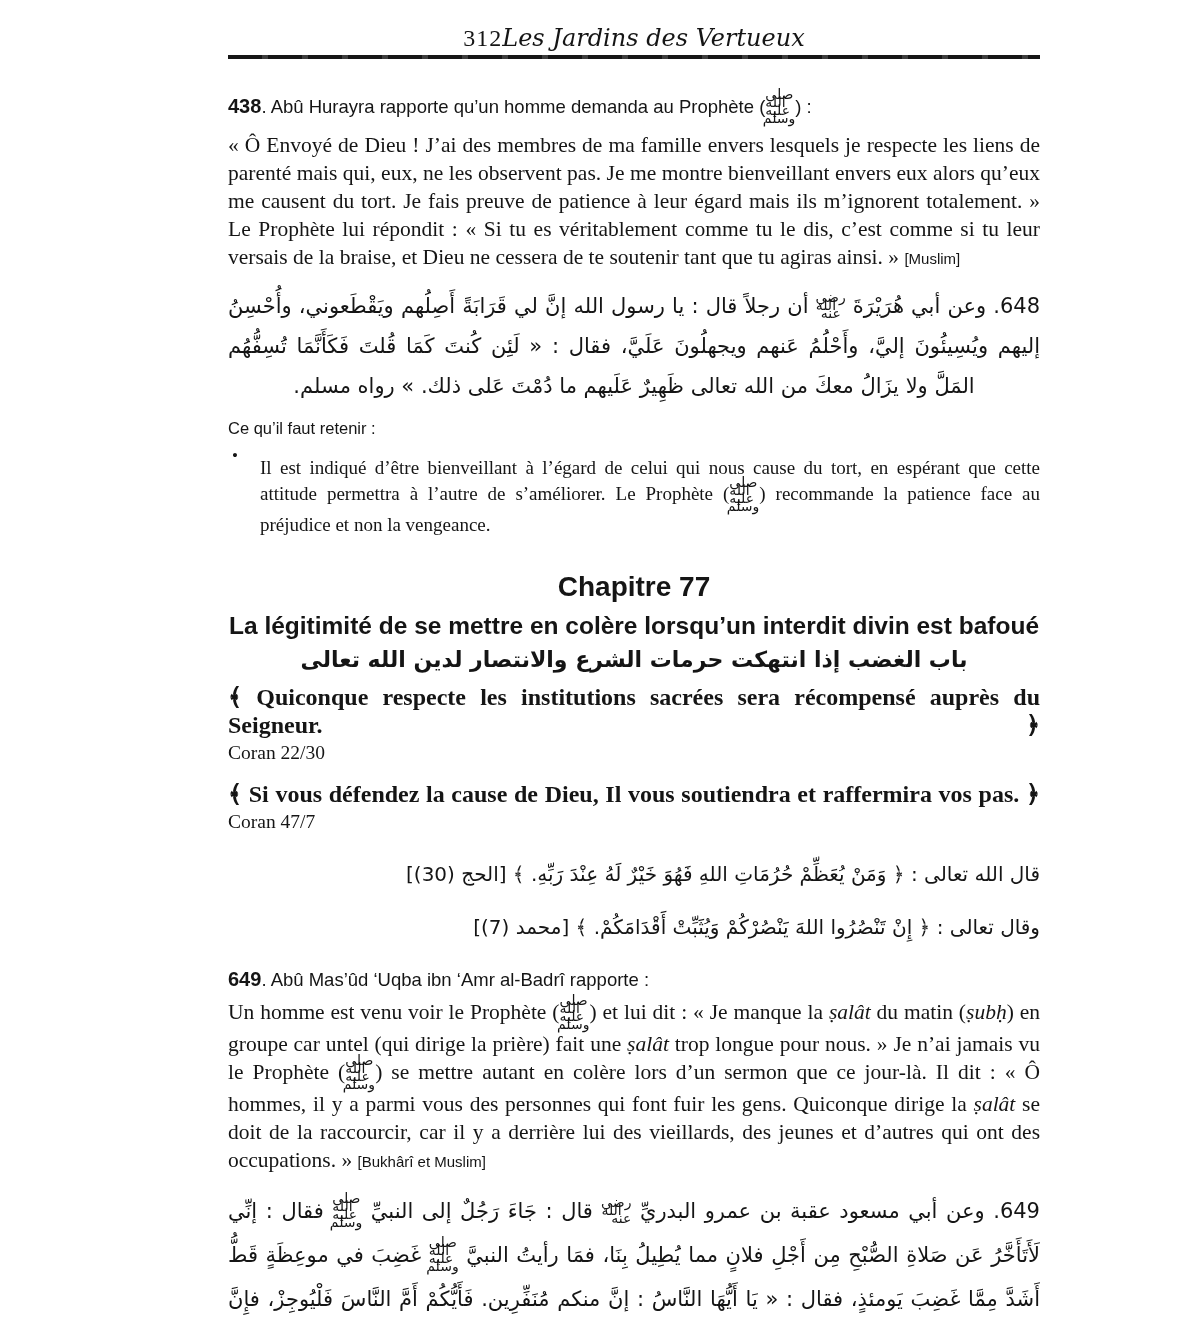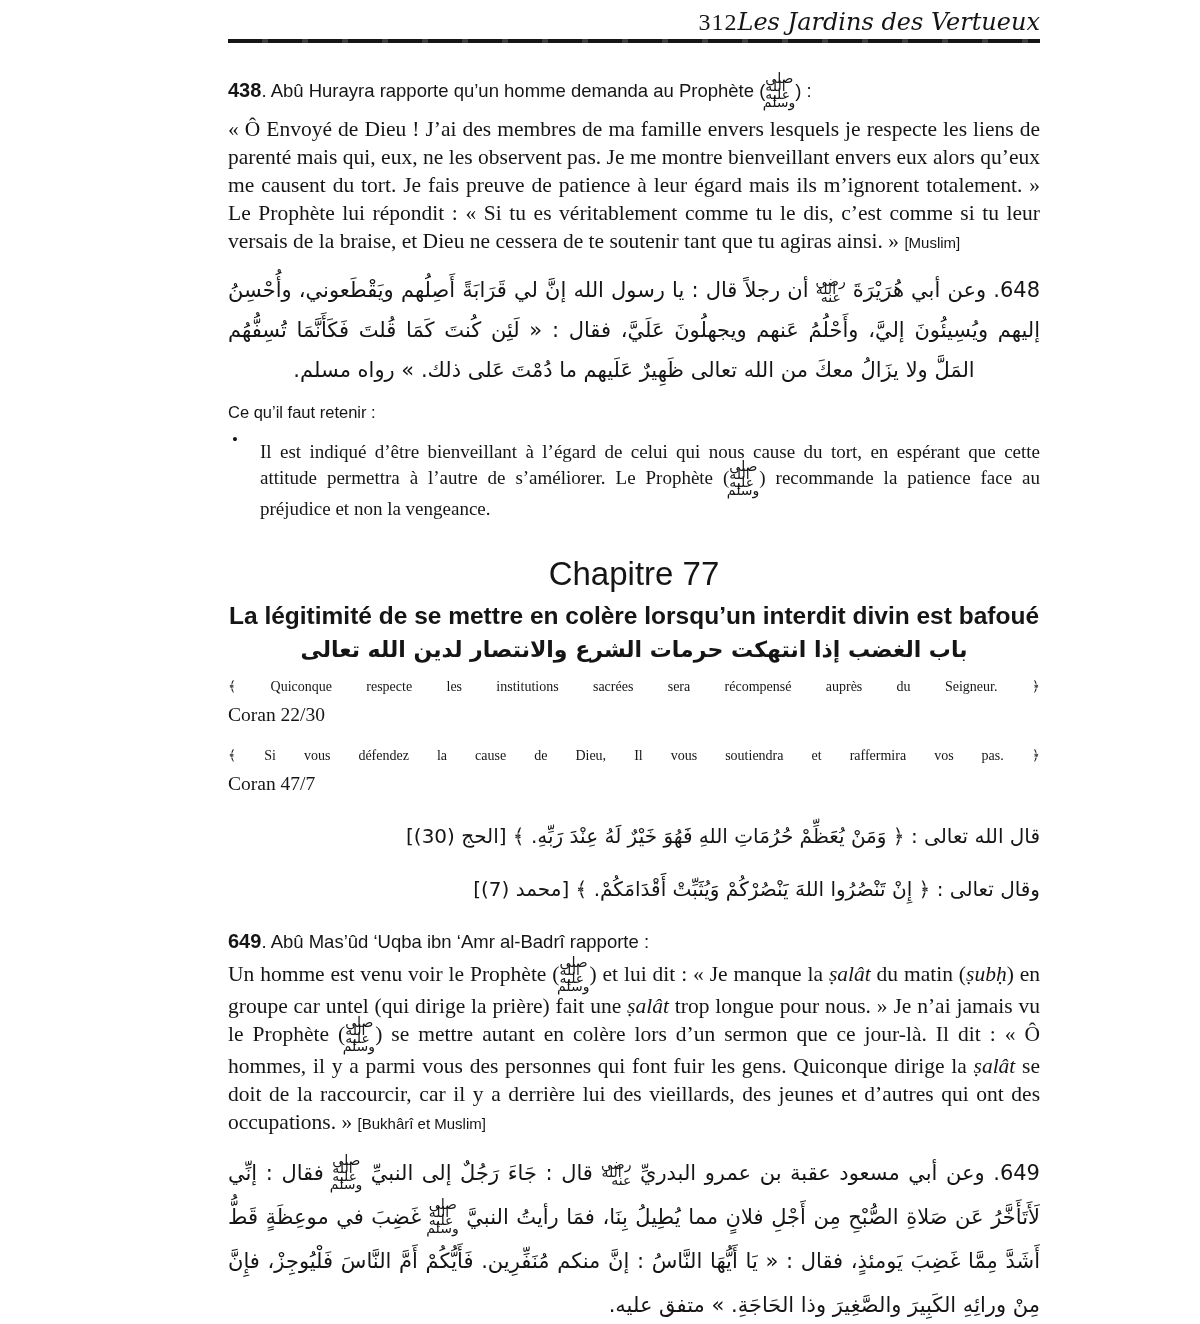--- a/index.html
+++ b/index.html
@@ -11,22 +11,22 @@
     color:#151515;
     font-family:"Liberation Serif","DejaVu Serif",serif;
   }
   .page{
     position:absolute;
     left:228px; top:0;
     width:812px;
   }
   
   .header{
-    display:flex;justify-content:flex-end;align-items:flex-end;
-    padding-top:8px;
+    display:flex;justify-content:center;align-items:flex-end;
+    padding-top:24px;
   }
   .page-num{font-size:24px;letter-spacing:1px;}
   .book-title{
     font-style:italic;font-size:24px;
     font-family:"DejaVu Serif","Liberation Serif",serif;
   }
   .rule{
     height:4px;margin-top:3px;
     background:repeating-linear-gradient(90deg,#161616 0 34px,#3d3d3d 34px 40px);
   }
@@ -84,32 +84,32 @@
     font-size:17px;
     padding-left:4px;
   }
   .bullet .txt{flex:1;text-align:justify;margin-top:12px;}
   
   .chapter{
     text-align:center;
     margin-top:34px;
     font-family:"Liberation Sans","DejaVu Sans",sans-serif;
   }
-  .ch-title{font-size:33px;font-weight:normal;}
+  .ch-title{font-size:28px;font-weight:bold;}
   .ch-sub{font-size:24.5px;font-weight:bold;margin-top:9px;}
   .ch-sub-ar{
     direction:rtl;
     font-family:"DejaVu Sans",sans-serif;
     font-size:22px;font-weight:bold;
     margin-top:7px;
   }
   
   .intro{font-size:18px;margin-top:30px;}
   .quote{
-    font-size:14px;font-weight:normal;
+    font-size:24px;font-weight:bold;
     line-height:28px;
     text-align:justify;text-align-last:justify;
     margin-top:11px;
   }
   .quote-ref{font-size:19.5px;margin-top:3px;}
   
   .verse{
     direction:rtl;
     font-family:"DejaVu Sans",sans-serif;
     font-size:20px;line-height:34px;

